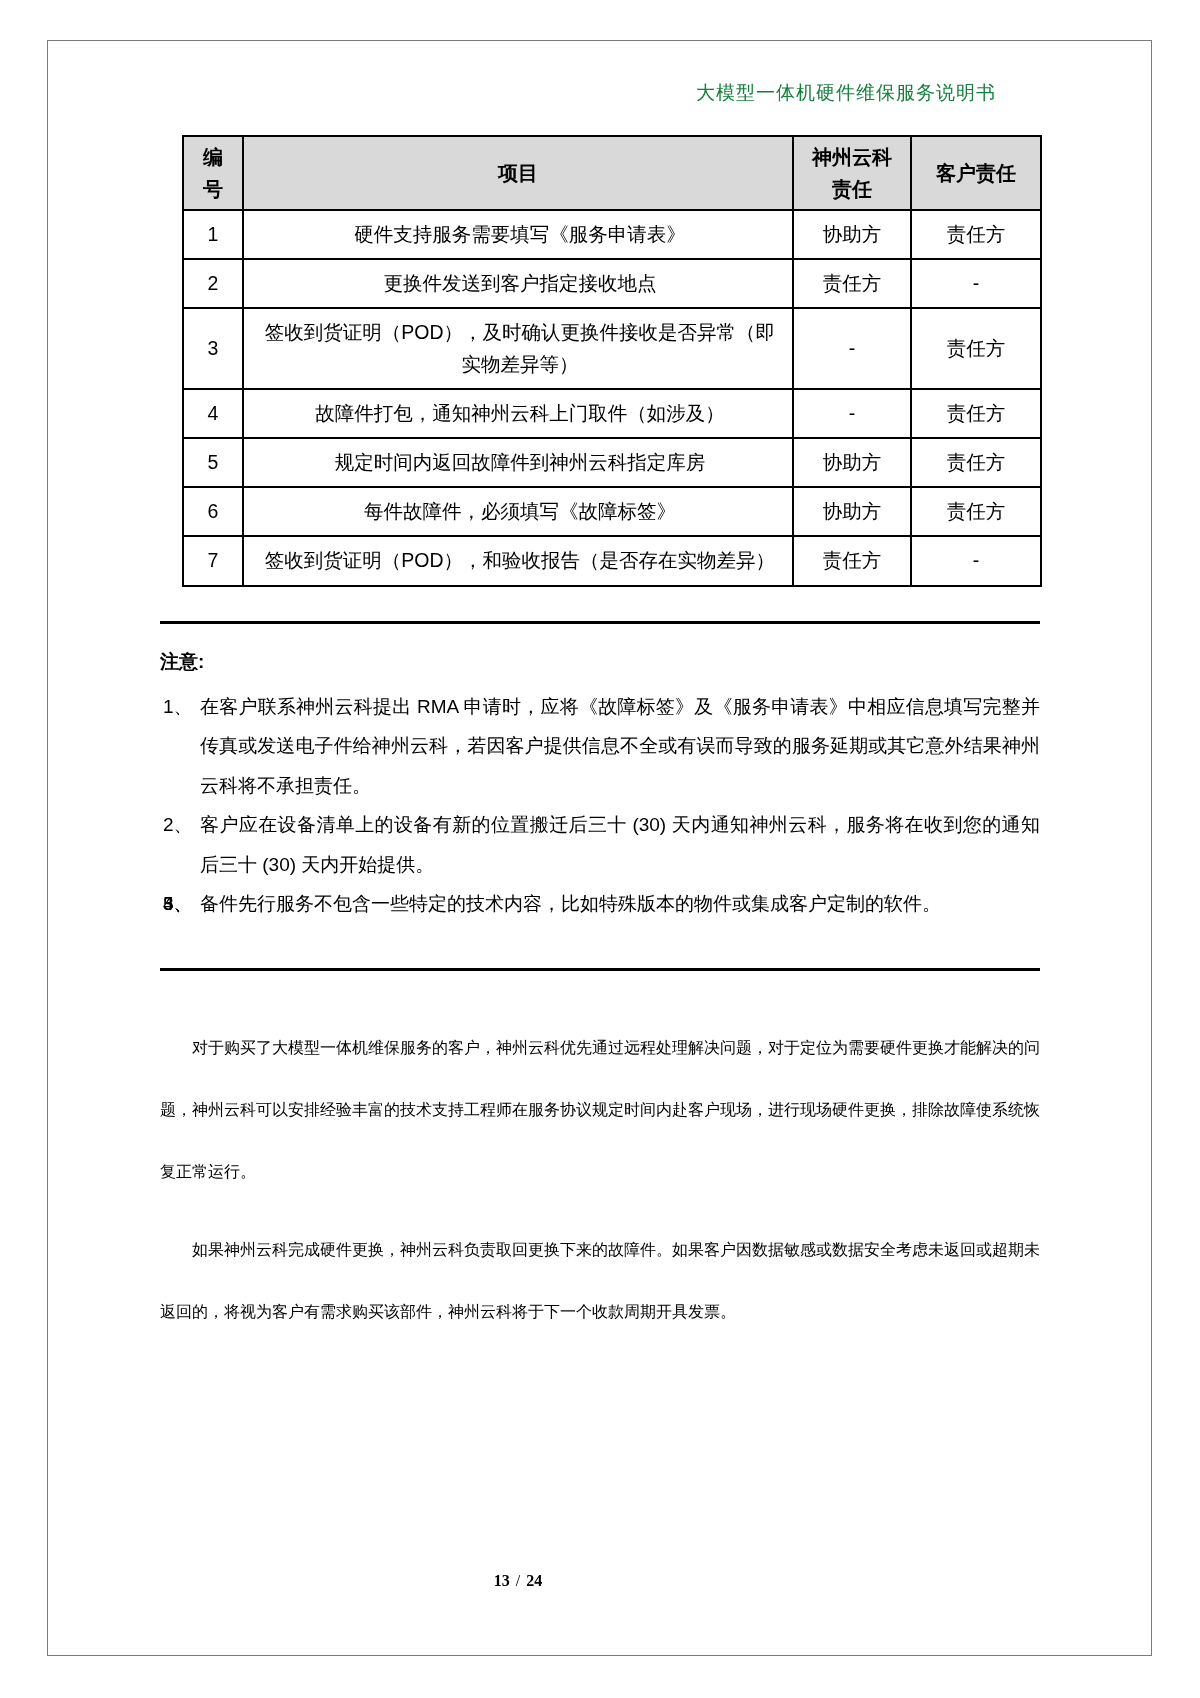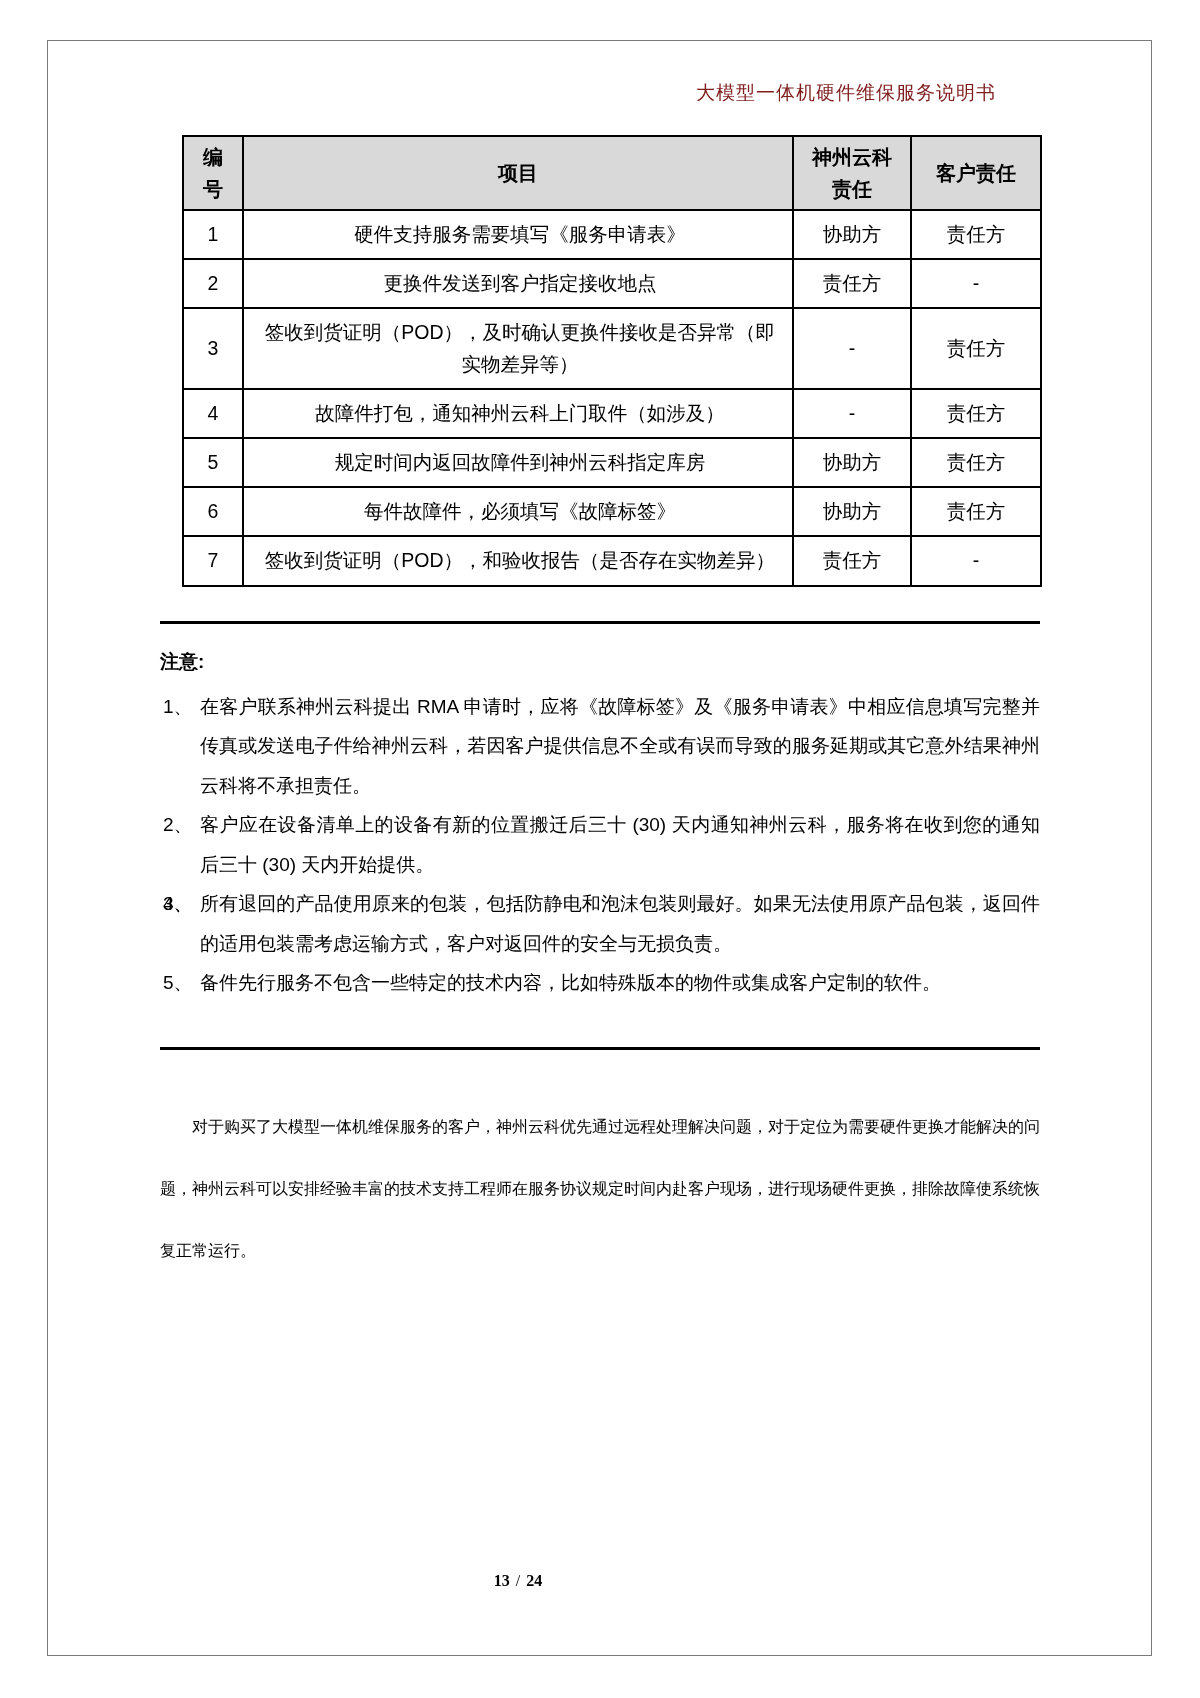--- a/index.html
+++ b/index.html
@@ -11,21 +11,21 @@
   }
   .page-frame {
     position:absolute; left:47px; top:40px; width:1105px; height:1616px;
     border:1px solid #7a7a7a; pointer-events:none;
   }
   .content { position:absolute; left:160px; top:0; width:880px; }
 
   .doc-header {
     margin-top:80px; text-align:right; padding-right:44px;
     font-family:"Liberation Serif","DejaVu Serif",serif;
-    font-size:19px; color:#7f1d1d; letter-spacing:1px;
+    font-size:19px; color:#15803d; letter-spacing:1px;
   }
 
   .intro { margin-top:44px; margin-left:45px; font-size:21px; }
 
   table.resp-table {
     margin-top:29px; margin-left:22px; width:858px;
     border-collapse:collapse; table-layout:fixed;
   }
   .resp-table th, .resp-table td {
     border:2px solid #000; font-size:19.5px; line-height:1.6;
@@ -154,30 +154,30 @@
     </div>
     <div class="note-item">
       <span class="note-marker">2、</span>
       <span>客户应在设备清单上的设备有新的位置搬迁后三十 (30) 天内通知神州云科，服务将在收到您的通知后三十 (30) 天内开始提供。</span>
     </div>
     <div class="note-item">
       <span class="note-marker">3、</span>
     </div>
     <div class="note-item">
       <span class="note-marker">4、</span>
-      <span>所有退回的产品使用原来的包装，包括防静电和泡沫包装则最好。如果无法使用原产品包装，返回件的适用包装需考虑运输方式，客户对返回件的安全与无损负责。</span>
     </div>
     <div class="note-item">
       <span class="note-marker">5、</span>
       <span>备件先行服务不包含一些特定的技术内容，比如特殊版本的物件或集成客户定制的软件。</span>
     </div>
   </div>
 
   <hr class="heavy-rule rule-2">
 
 
   <div class="body-para para-1">对于购买了大模型一体机维保服务的客户，神州云科优先通过远程处理解决问题，对于定位为需要硬件更换才能解决的问题，神州云科可以安排经验丰富的技术支持工程师在服务协议规定时间内赴客户现场，进行现场硬件更换，排除故障使系统恢复正常运行。</div>
+  <div class="body-para para-2">如果神州云科完成硬件更换，神州云科负责取回更换下来的故障件。如果客户因数据敏感或数据安全考虑未返回或超期未返回的，将视为客户有需求购买该部件，神州云科将于下一个收款周期开具发票。</div>
 
 </div>
 
 <div class="page-footer">
   <span>13</span><span class="sep">/</span><span>24</span>
 </div>
 
 </body></html>

